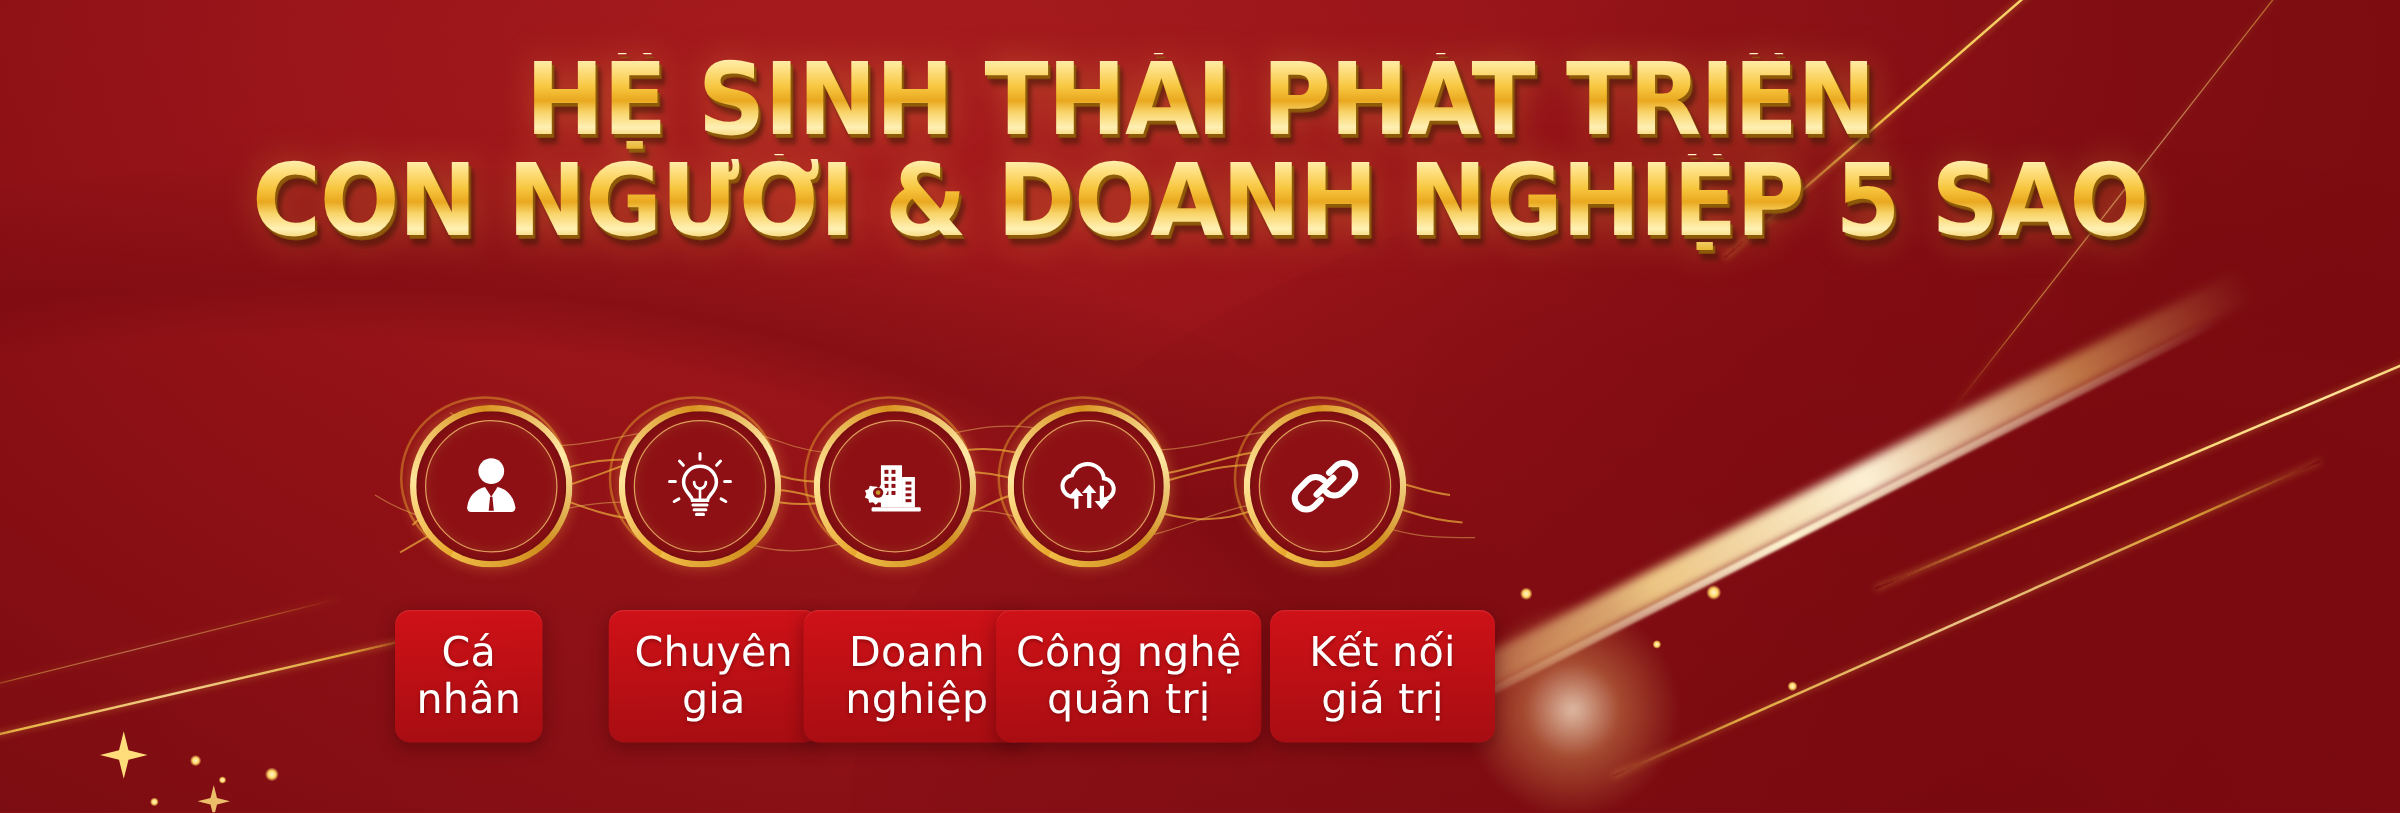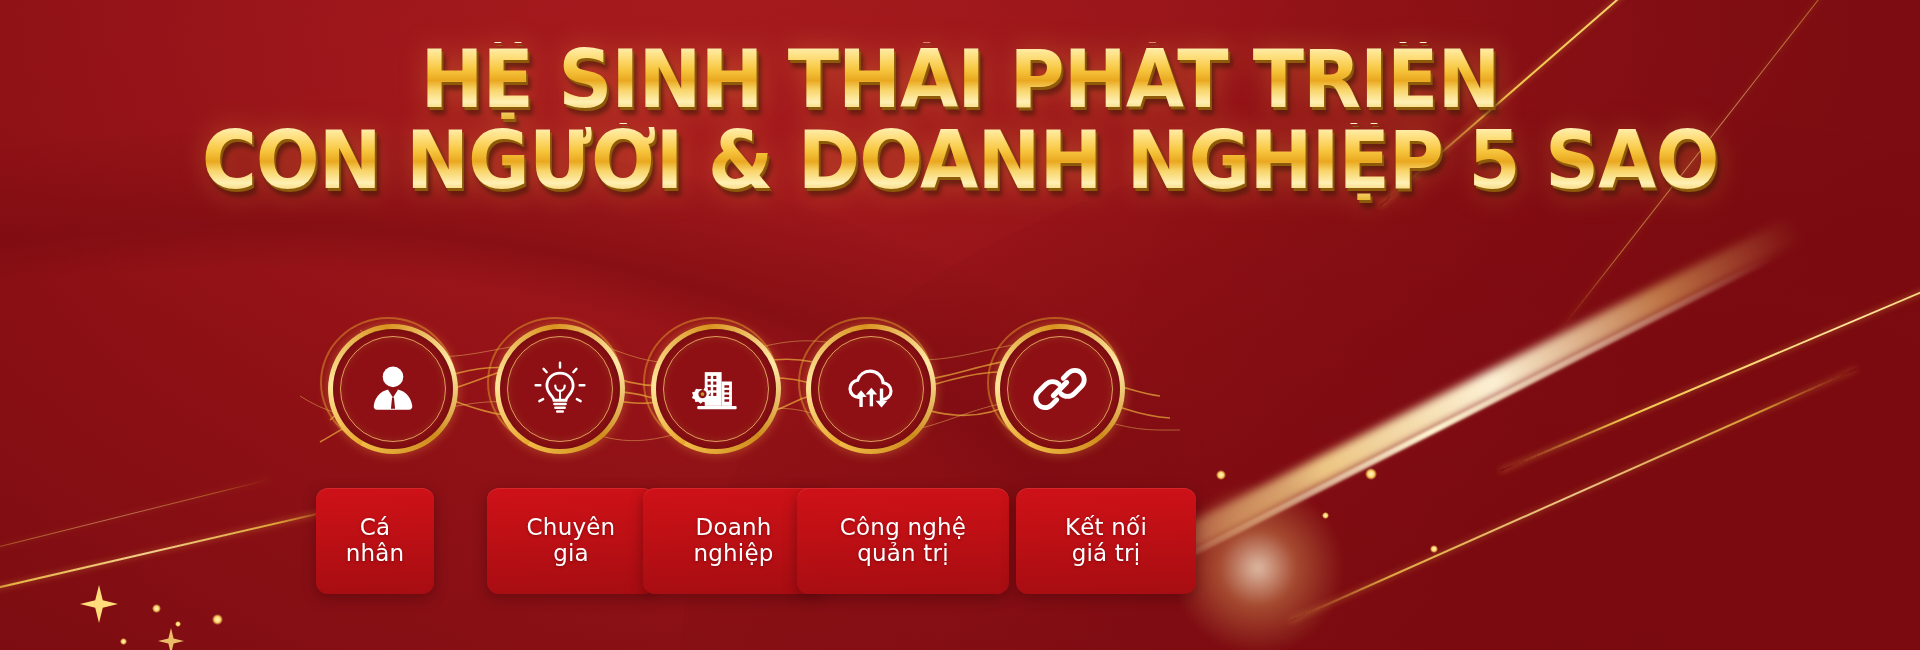--- a/index.html
+++ b/index.html
@@ -204,21 +204,21 @@
     border-radius:12px;
     background:linear-gradient(178deg,#cf1118 0%, #c01015 38%, #a60d12 100%);
     box-shadow:0 4px 14px rgba(60,4,8,.45), inset 0 1px 0 rgba(255,140,140,.18);
     display:flex;
     align-items:center;
     justify-content:center;
     padding:6px 14px;
   }
   .label-text {
     font-family:"DejaVu Sans", sans-serif;
-    font-size:23px;
+    font-size:33px;
     line-height:1.12;
     color:#ffffff;
     text-align:center;
     font-weight:400;
     letter-spacing:.2px;
     white-space:pre-line;
     text-shadow:0 1px 3px rgba(70,0,4,.45);
   }
 </style>
 </head>

